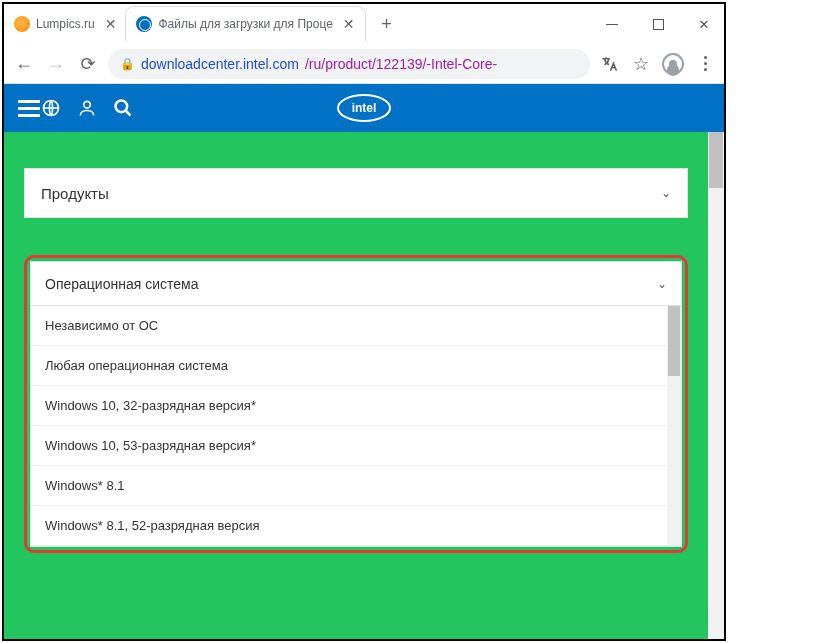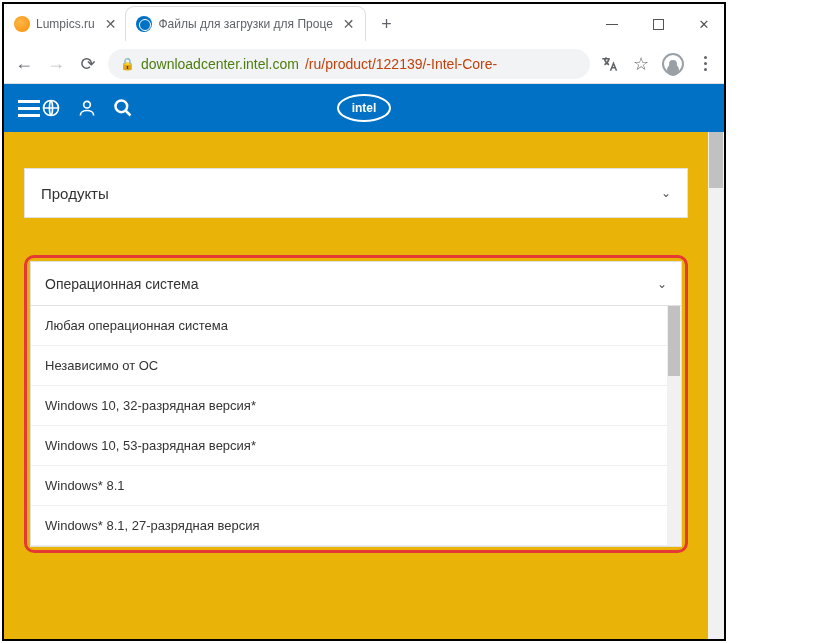--- a/index.html
+++ b/index.html
@@ -21,40 +21,40 @@
   .win-btn { width:28px; height:28px; display:flex; align-items:center; justify-content:center; color:#555;}
   .win-min { width:12px; height:1px; background:#555;}
   .win-max { width:11px; height:11px; border:1px solid #555;}
   .win-close::before{content:"✕"; font-size:13px; color:#555;}
   
   
   .addrbar { height:40px; display:flex; align-items:center; padding:0 8px; gap:8px; background:#fff; border-bottom:1px solid #e0e0e0;}
   .nav-icon { width:24px; height:24px; display:flex; align-items:center; justify-content:center; color:#5f6368; font-size:18px;}
   .addr-field { flex:1; height:30px; background:#f1f3f4; border-radius:15px; display:flex; align-items:center; padding:0 12px; font-size:14px; color:#202124; gap:6px; overflow:hidden;}
   .lock { color:#5f6368; font-size:12px;}
-  .url-host { color:#4d7c0f;}
-  .url-path { color:#c2410c;}
+  .url-host { color:#1d4ed8;}
+  .url-path { color:#a21caf;}
   .addr-right { display:flex; gap:10px; align-items:center; color:#5f6368;}
   .addr-right .ic { width:22px; height:22px; display:flex; align-items:center; justify-content:center; font-size:18px;}
   .avatar { width:22px; height:22px; border-radius:50%; border:2px solid #9aa0a6; display:flex; align-items:center; justify-content:center;}
   .avatar::after{content:""; width:8px; height:8px; border-radius:50%; background:#9aa0a6; box-shadow:0 6px 0 2px #9aa0a6;}
   .menu-dots { display:flex; flex-direction:column; gap:3px;}
   .menu-dots span{ width:3px; height:3px; background:#5f6368; border-radius:50%;}
   
   
   .intel-header { height:48px; background:#0071c5; display:flex; align-items:center; padding:0 14px;}
   .hamburger { display:flex; flex-direction:column; gap:4px; cursor:pointer;}
   .hamburger span { width:22px; height:3px; background:#fff;}
   .intel-logo { position:absolute; left:50%; transform:translateX(-50%); }
   .intel-logo svg { display:block;}
   .header-icons { display:flex; gap:14px; align-items:center;}
   .hicon { width:22px; height:22px; color:#fff; display:flex; align-items:center; justify-content:center;}
   
   
-  .content-wrap { position:relative; background:#eab308; height: calc(100% - 128px); }
+  .content-wrap { position:relative; background:#22c55e; height: calc(100% - 128px); }
   .vscroll { position:absolute; right:0; top:0; width:16px; height:100%; background:#f1f1f1;}
   .vthumb { position:absolute; right:1px; top:0; width:14px; height:56px; background:#c1c1c1;}
   .content-inner { padding: 36px 20px 0 20px; margin-right:16px;}
   
   .panel { background:#fff; border:1px solid #e0e0e0; margin-bottom:14px;}
   .panel-header { height:48px; display:flex; align-items:center; justify-content:space-between; padding:0 16px; font-size:15px; color:#333; cursor:pointer;}
   .chev { font-size:12px; color:#555;}
   
   .highlight-box { border:3px solid #e53935; border-radius:10px; padding:3px; position:relative;margin-top:37px;}
   .os-panel { background:#fff; border:1px solid #e0e0e0;}
@@ -170,36 +170,36 @@
       </div>
 
       <div class="highlight-box">
         <div class="os-panel">
           <div class="os-header">
             <span>Операционная система</span>
             <span class="chev">⌄</span>
           </div>
           <div class="os-list">
             <div class="os-item">
+                <span>Независимо от ОС</span>
+              </div>
+            <div class="os-item">
                 <span>Любая операционная система</span>
               </div>
             <div class="os-item">
-                <span>Независимо от ОС</span>
-              </div>
-            <div class="os-item">
                 <span>Windows 10, 32-разрядная версия*</span>
               </div>
             <div class="os-item">
                 <span>Windows 10, 53-разрядная версия*</span>
               </div>
             <div class="os-item">
                 <span>Windows* 8.1</span>
               </div>
             <div class="os-item">
-                <span>Windows* 8.1, 27-разрядная версия</span>
+                <span>Windows* 8.1, 52-разрядная версия</span>
               </div>
             <div class="list-scroll">
                 <div class="list-thumb"></div>
               </div>
           </div>
         </div>
       </div>
 
     </div>
   </div>

